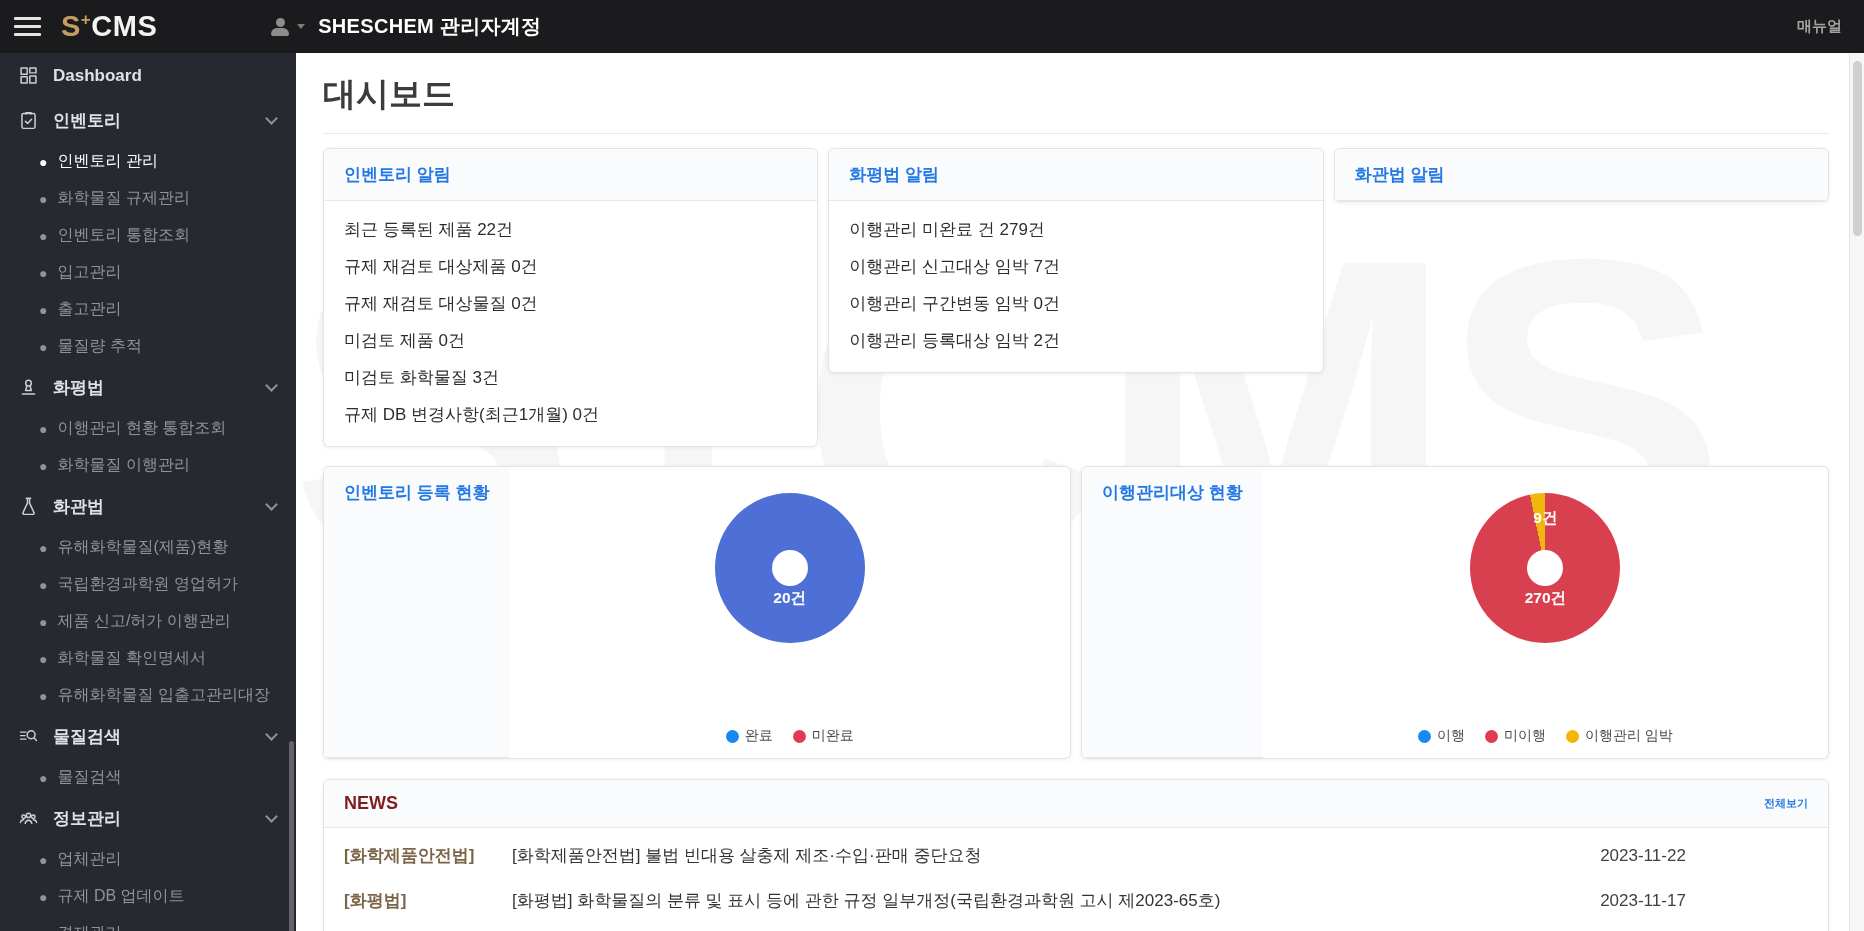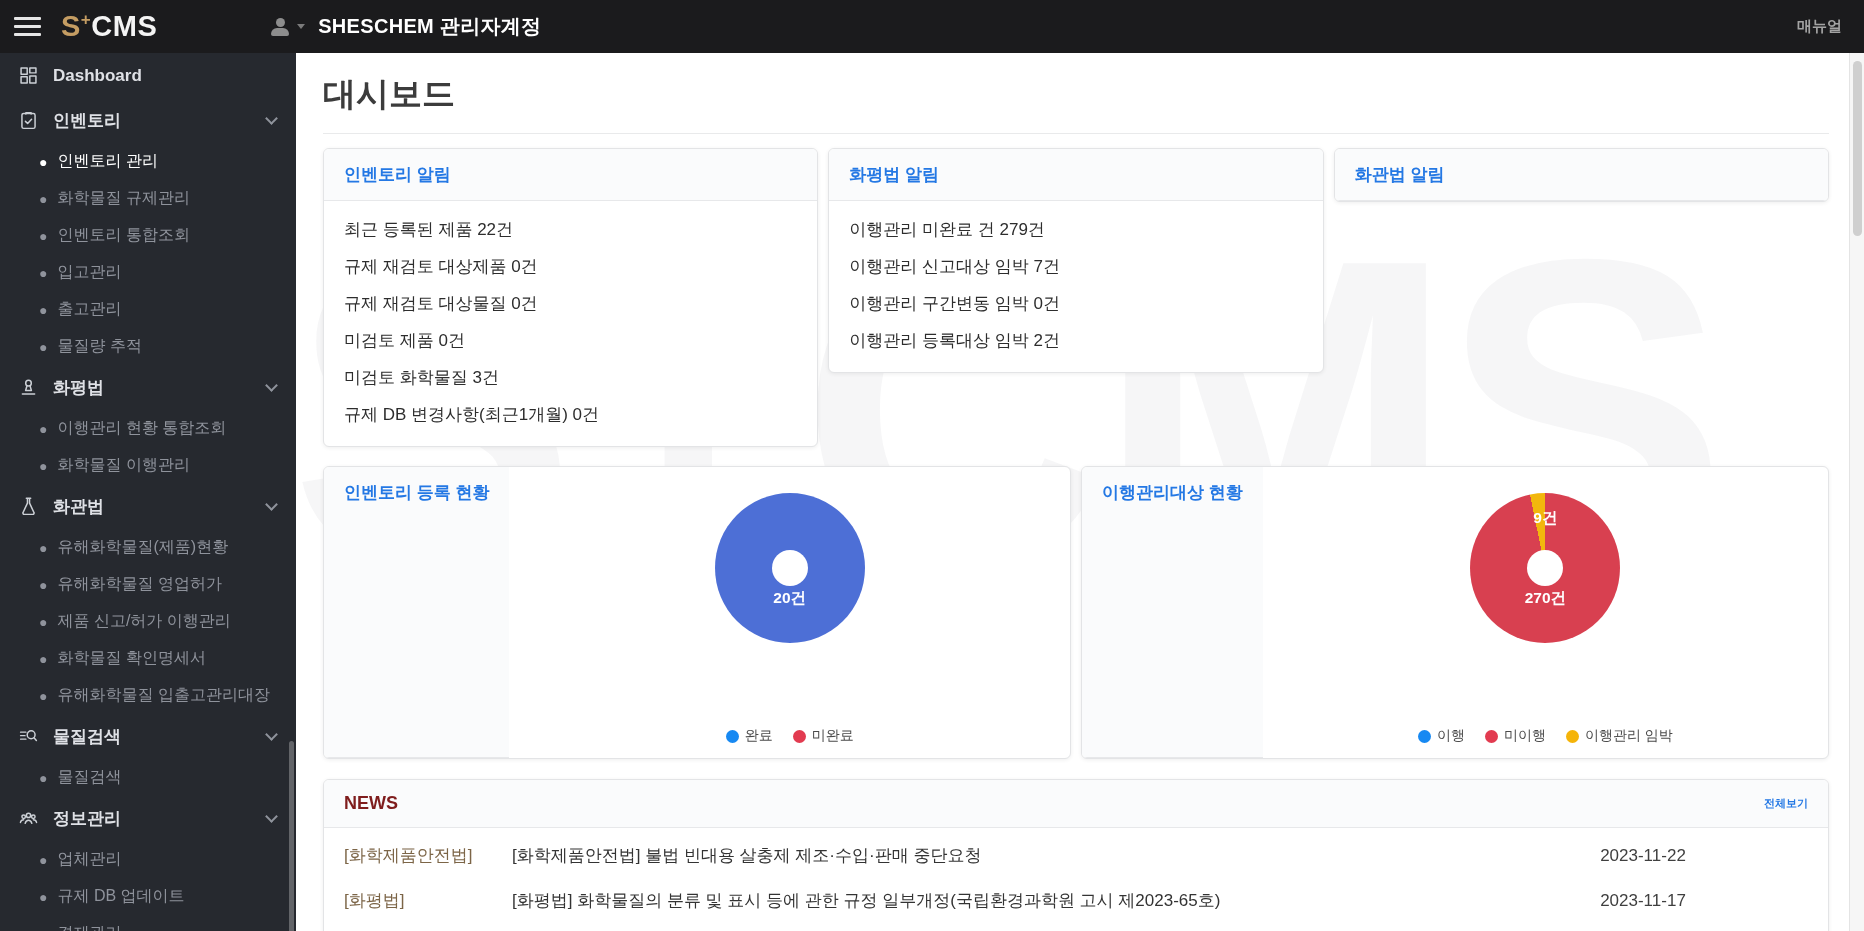--- a/index.html
+++ b/index.html
@@ -77,21 +77,21 @@
 
 
 .news-card{margin-top:20px}
 .news-header{display:flex;align-items:center;justify-content:space-between;background:#fafbfc;
   border-bottom:1px solid #e7e8ea;padding:13px 20px}
 .news-title{font-size:18px;font-weight:700;color:#7f1d1d}
 .view-all{font-size:11px;font-weight:700;color:#2478e4;cursor:pointer}
 .news-rows{padding:5px 0 0}
 .news-row{display:grid;grid-template-columns:168px 1fr 330px;align-items:center;height:45px;
   padding:0 20px;font-size:17px;cursor:pointer}
-.news-cat{color:#7c6547;font-weight:400;white-space:nowrap}
+.news-cat{color:#7c6547;font-weight:700;white-space:nowrap}
 .news-item-title{color:#333;white-space:nowrap;overflow:hidden;text-overflow:ellipsis}
 .news-date{color:#3f3f3f;text-align:center}
 </style>
 </head>
 <body>
 
 <div class="topbar">
   <div class="hamburger">
     <span></span>
       <span></span>
@@ -185,21 +185,21 @@
         </span>
         <span class="s-lbl">화관법</span>
         <span class="chev"></span>
       </div>
       <div class="s-sub">
         <span class="bullet">●</span>
         <span>유해화학물질(제품)현황</span>
       </div>
       <div class="s-sub">
         <span class="bullet">●</span>
-        <span>유해화학물질 영업허가</span>
+        <span>국립환경과학원 영업허가</span>
       </div>
       <div class="s-sub">
         <span class="bullet">●</span>
         <span>제품 신고/허가 이행관리</span>
       </div>
       <div class="s-sub">
         <span class="bullet">●</span>
         <span>화학물질 확인명세서</span>
       </div>
       <div class="s-sub">

